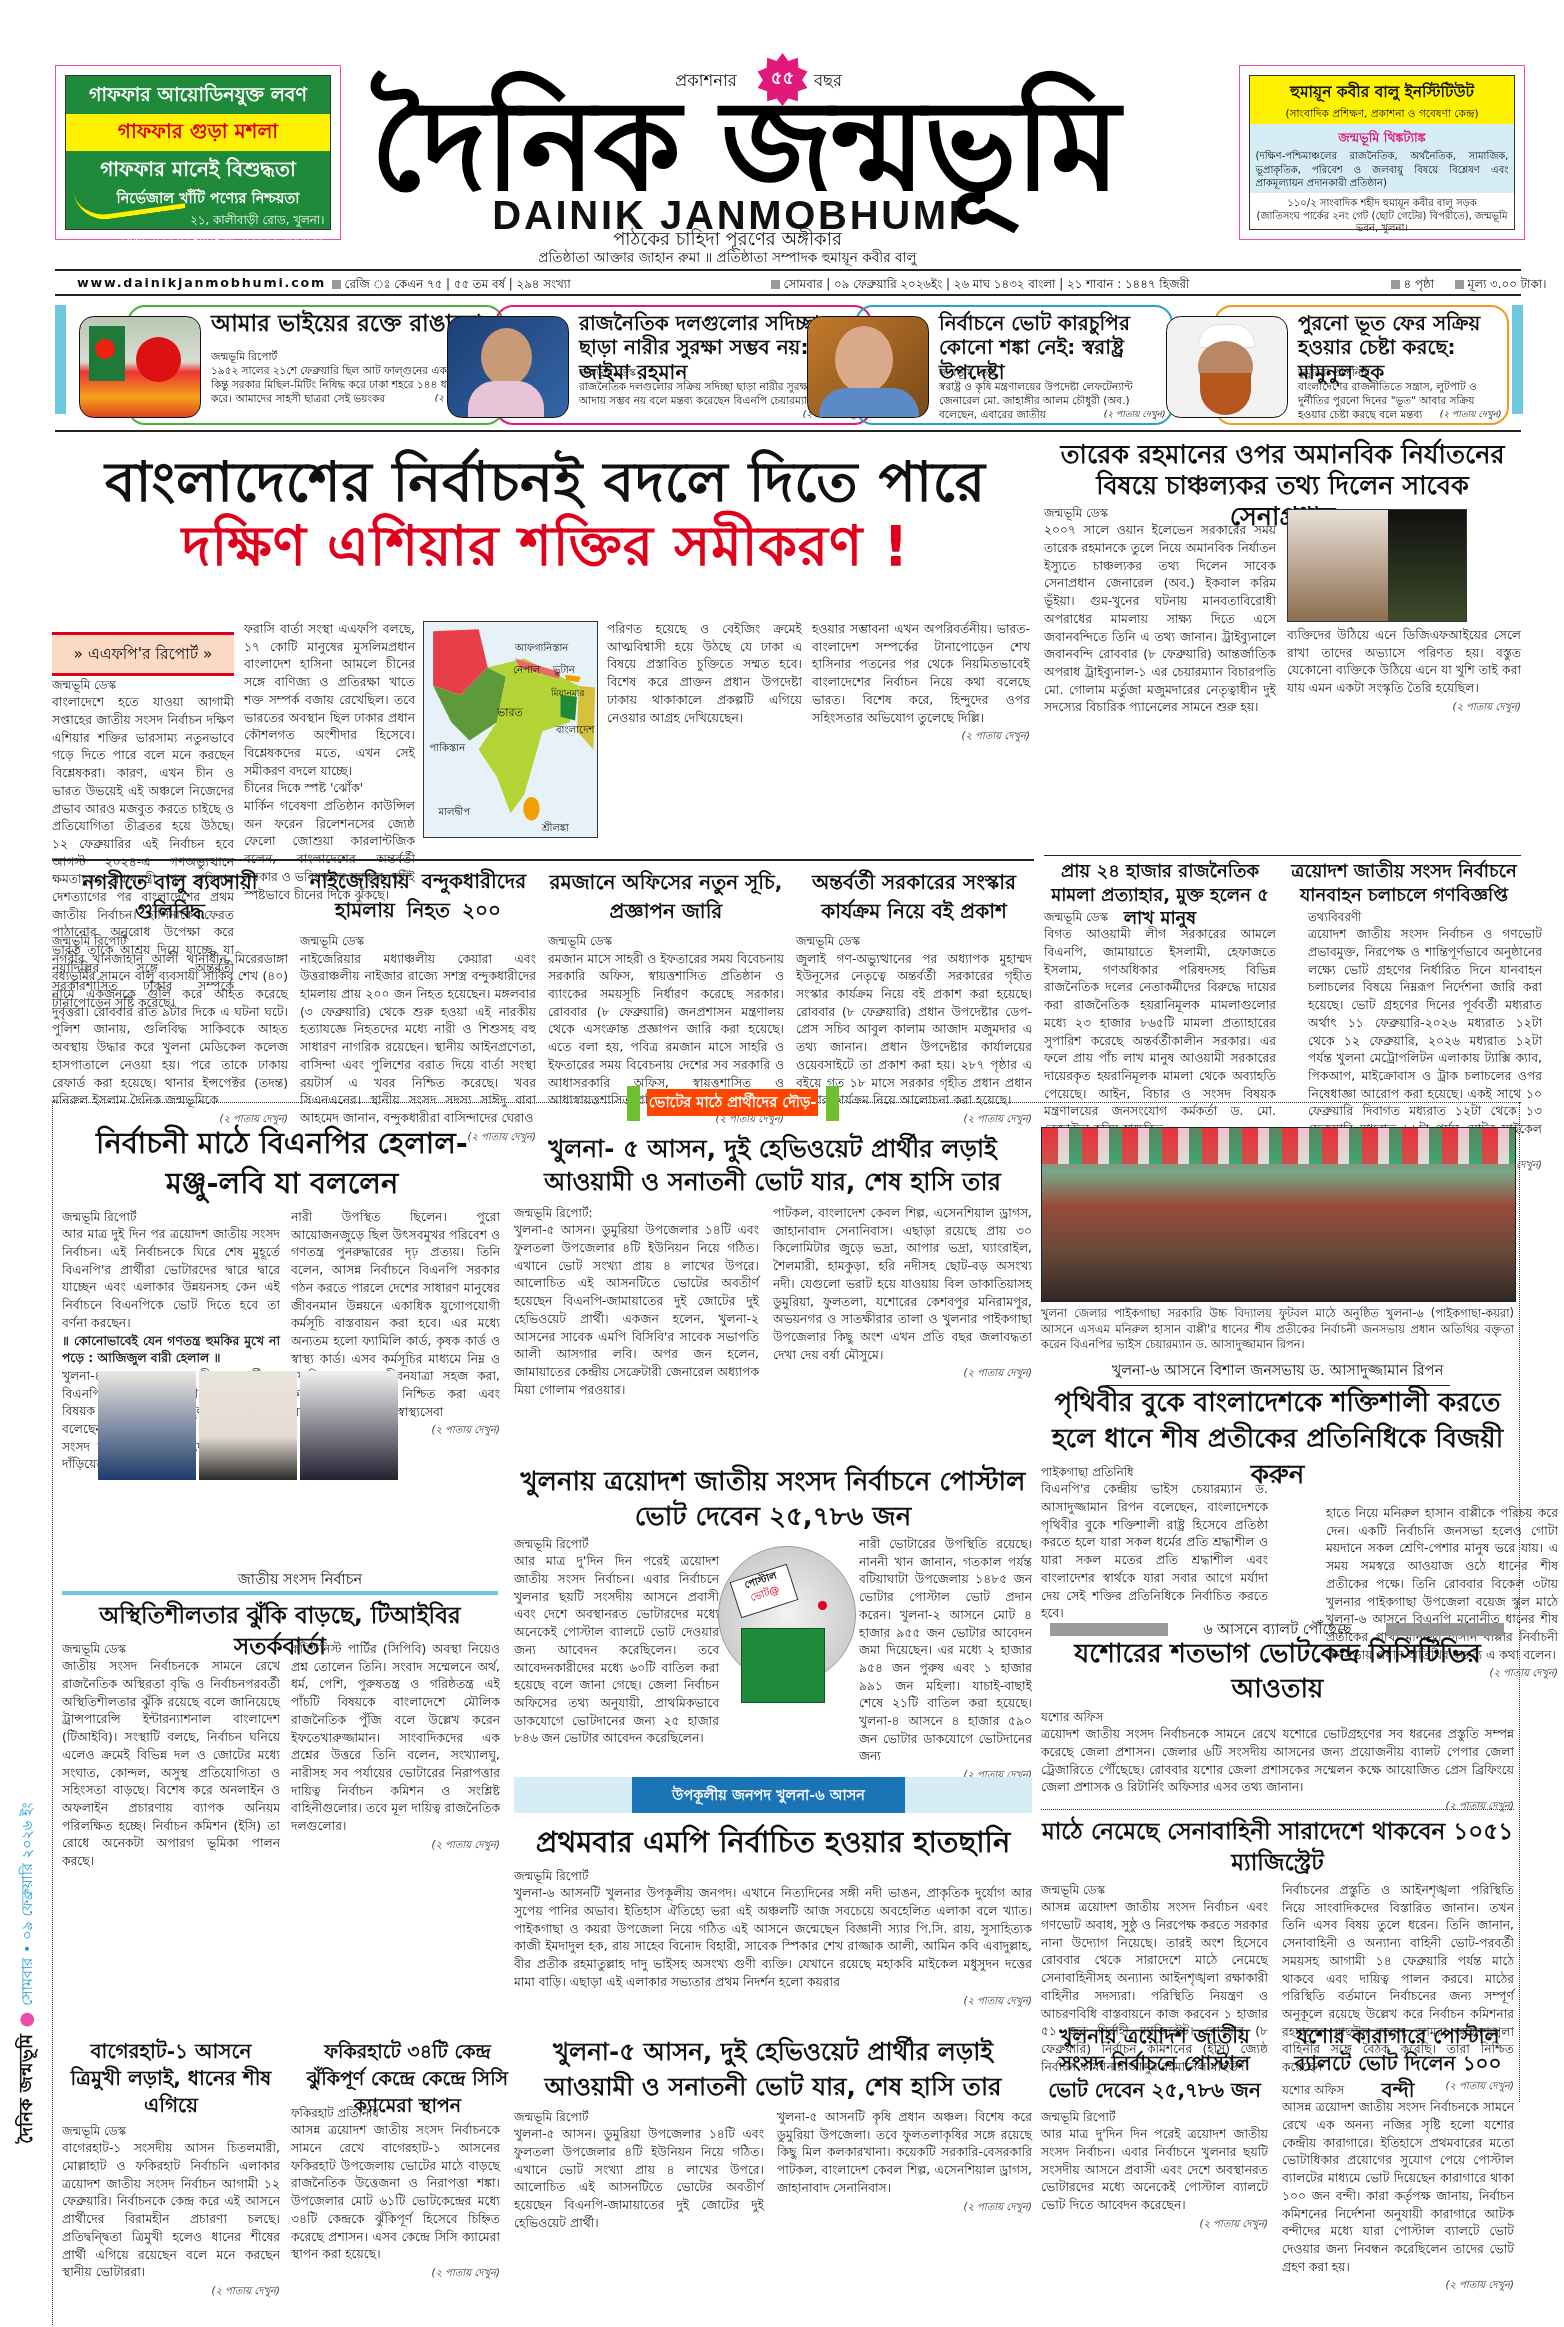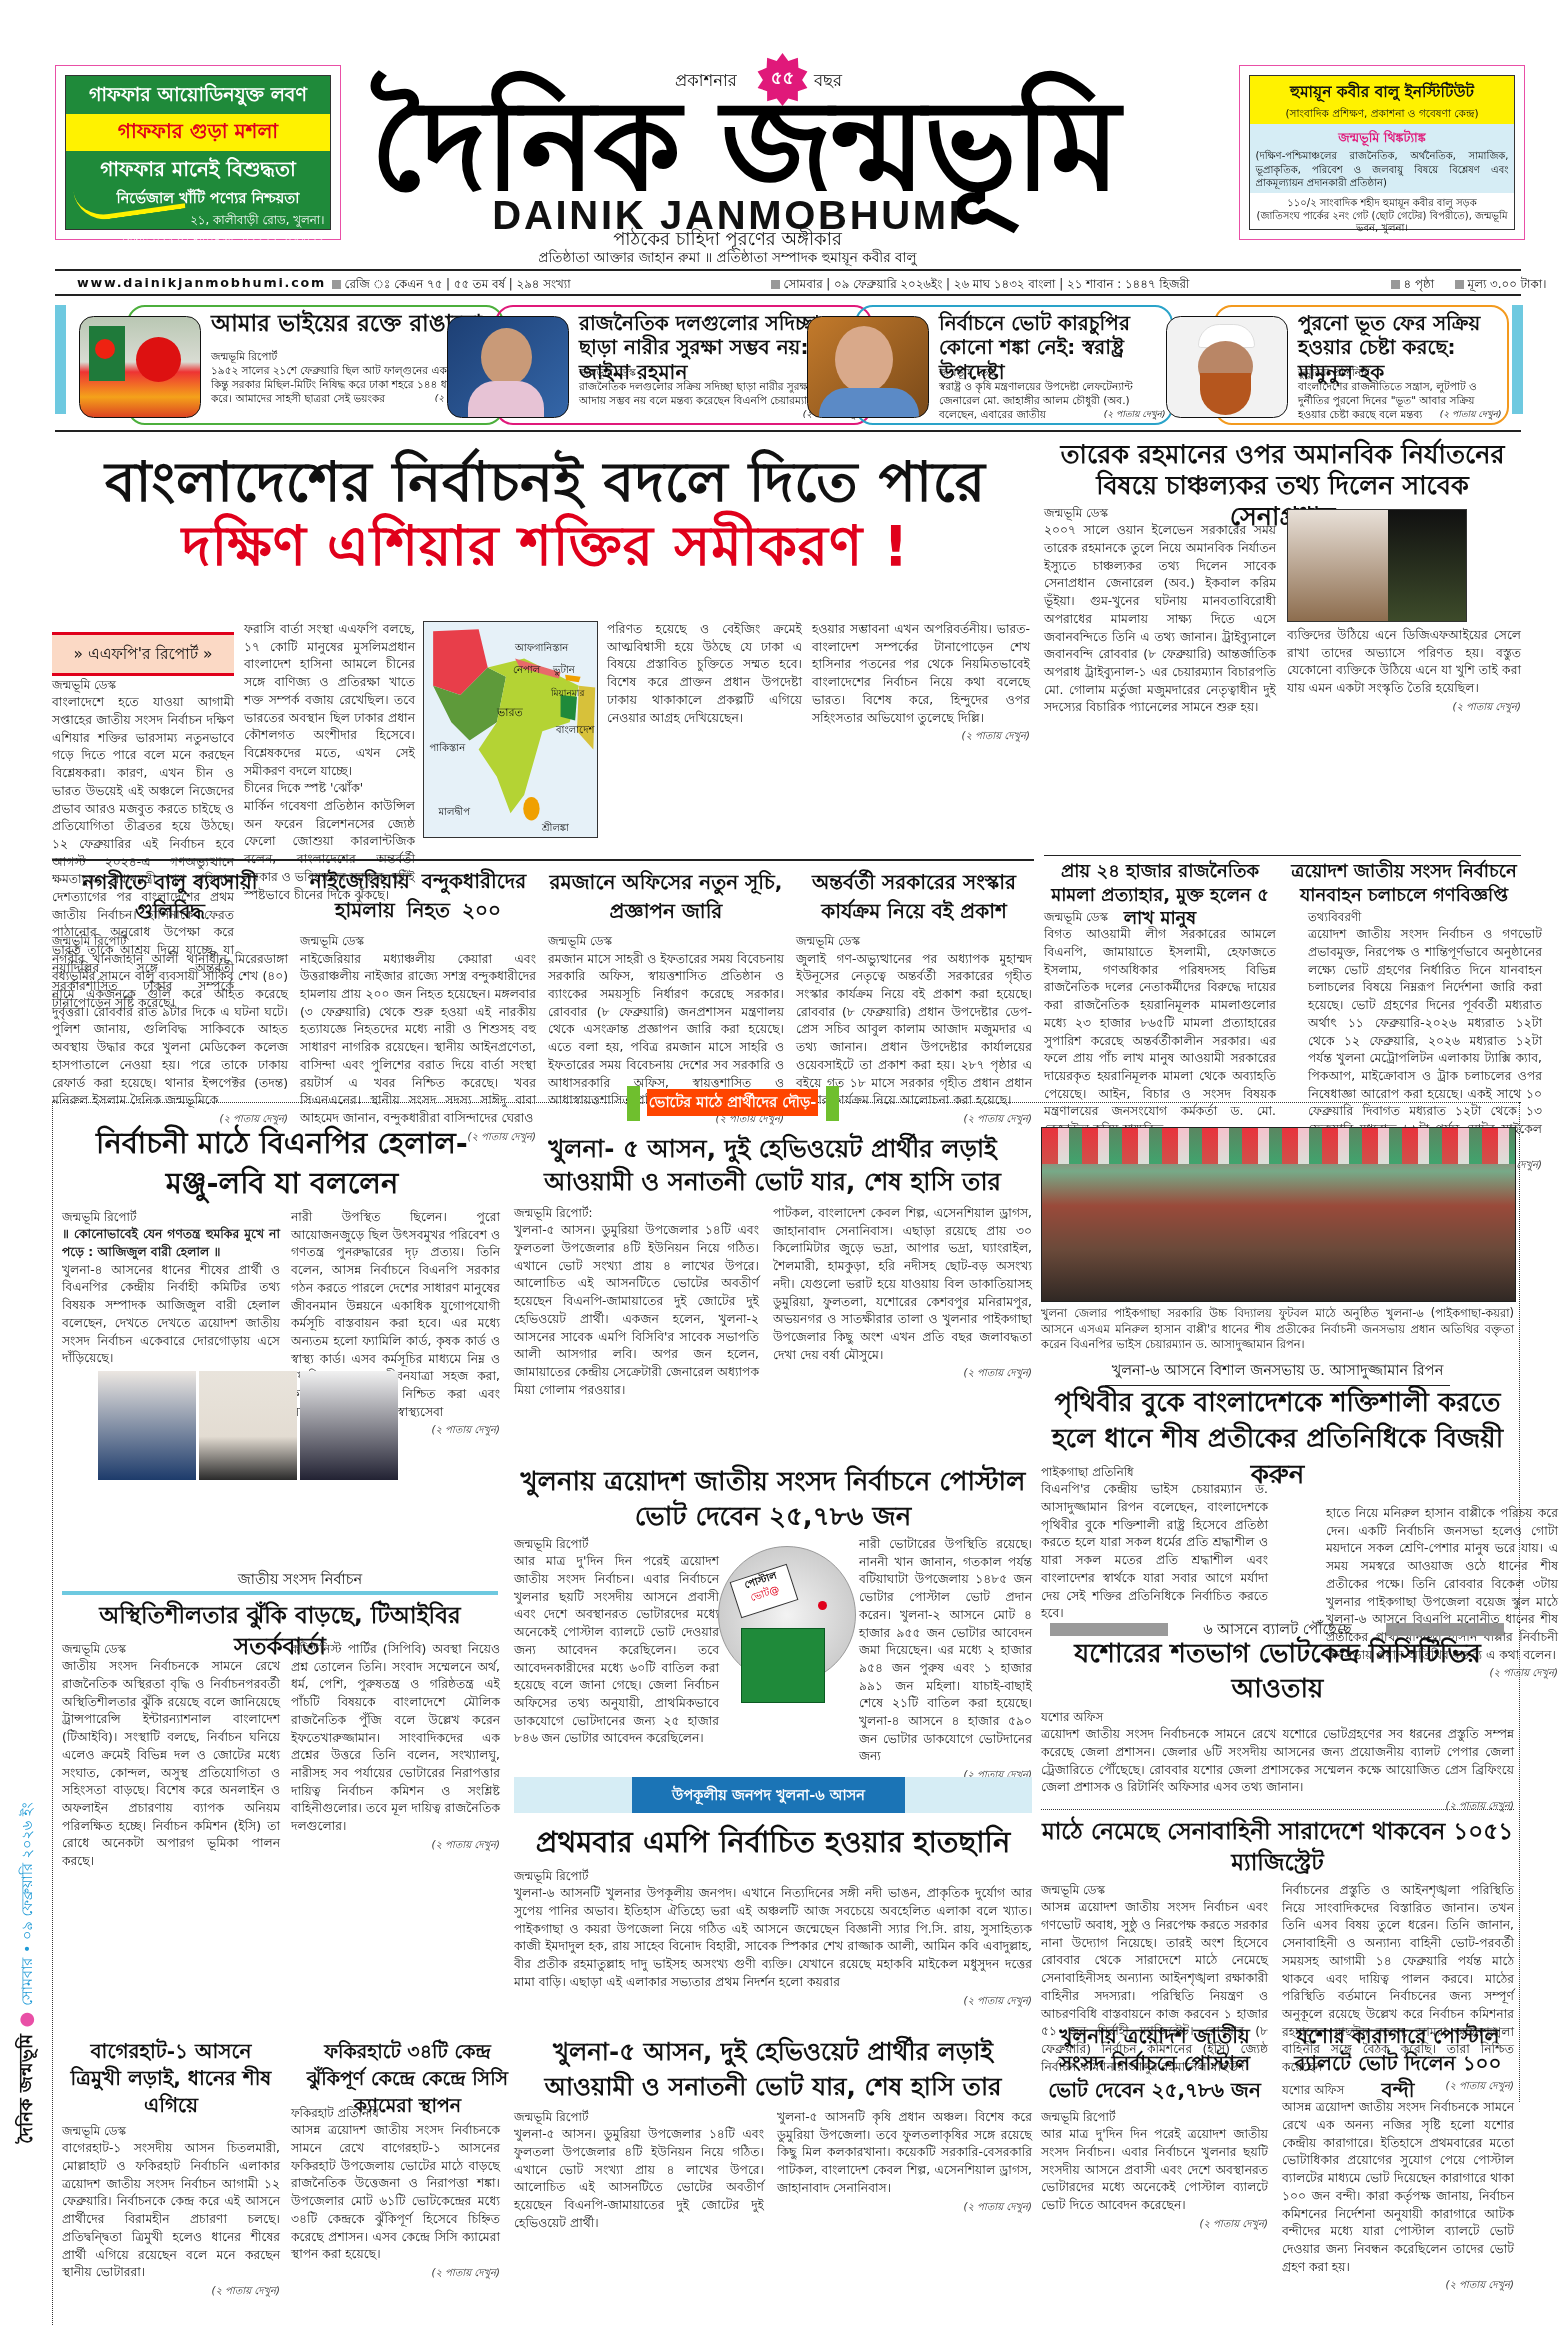--- a/index.html
+++ b/index.html
@@ -271,20 +271,21 @@
 <div class="vdotted" style="left:52px;top:1102px;height:1223px;"></div>
 <div class="vdotted" style="left:1519px;top:1102px;height:1000px;"></div>
 
 <div class="abs" style="left:627px;top:1086px;width:12.7px;height:35px;background:#6fbf2e;"></div>
 <div class="section-tag" style="left:647px;top:1089px;width:171px;height:27px;line-height:27px;">ভোটের মাঠে প্রার্থীদের দৌড়-ঝাপ</div>
 <div class="abs" style="left:826px;top:1086px;width:12.7px;height:35px;background:#6fbf2e;"></div>
 
 <div class="abs hl" style="left:73px;top:1123px;width:418px;font-size:29px;line-height:40px;">নির্বাচনী মাঠে বিএনপির হেলাল-মঞ্জু-লবি যা বললেন</div>
 <div class="abs bodytext" style="left:62px;top:1209px;width:218px;">
   <div class="byline">জন্মভূমি রিপোর্ট</div>
+  <div>আর মাত্র দুই দিন পর ত্রয়োদশ জাতীয় সংসদ নির্বাচন। এই নির্বাচনকে ঘিরে শেষ মুহূর্তে বিএনপি'র প্রার্থীরা ভোটারদের দ্বারে দ্বারে যাচ্ছেন এবং এলাকার উন্নয়নসহ কেন এই নির্বাচনে বিএনপিকে ভোট দিতে হবে তা বর্ণনা করছেন।</div>
   <div style="font-weight:bold;">॥ কোনোভাবেই যেন গণতন্ত্র হুমকির মুখে না পড়ে : আজিজুল বারী হেলাল ॥</div>
   <div>খুলনা-৪ আসনের ধানের শীষের প্রার্থী ও বিএনপির কেন্দ্রীয় নির্বাহী কমিটির তথ্য বিষয়ক সম্পাদক আজিজুল বারী হেলাল বলেছেন, দেখতে দেখতে ত্রয়োদশ জাতীয় সংসদ নির্বাচন একেবারে দোরগোড়ায় এসে দাঁড়িয়েছে।</div>
 </div>
 <div class="abs bodytext" style="left:291px;top:1209px;width:209px;">
   <div>নারী উপস্থিত ছিলেন। পুরো আয়োজনজুড়ে ছিল উৎসবমুখর পরিবেশ ও গণতন্ত্র পুনরুদ্ধারের দৃঢ় প্রত্যয়। তিনি বলেন, আসন্ন নির্বাচনে বিএনপি সরকার গঠন করতে পারলে দেশের সাধারণ মানুষের জীবনমান উন্নয়নে একাধিক যুগোপযোগী কর্মসূচি বাস্তবায়ন করা হবে। এর মধ্যে অন্যতম হলো ফ্যামিলি কার্ড, কৃষক কার্ড ও স্বাস্থ্য কার্ড। এসব কর্মসূচির মাধ্যমে নিম্ন ও মধ্যবিত্ত মানুষের জীবনযাত্রা সহজ করা, কৃষকদের ন্যায্যমূল্য নিশ্চিত করা এবং সাধারণ মানুষের জন্য স্বাস্থ্যসেবা</div>
   <div class="more">(২ পাতায় দেখুন)</div>
 </div>
 <div class="photo" style="left:98px;top:1371px;width:300px;height:109px;">
   <div style="position:absolute;left:0;top:0;width:98px;height:109px;background:linear-gradient(180deg,#ece7e2,#1d3b6b);"></div>
   <div style="position:absolute;left:101px;top:0;width:98px;height:109px;background:linear-gradient(180deg,#e9e4dc,#e3dcd2 60%,#2b2b2b);"></div>

